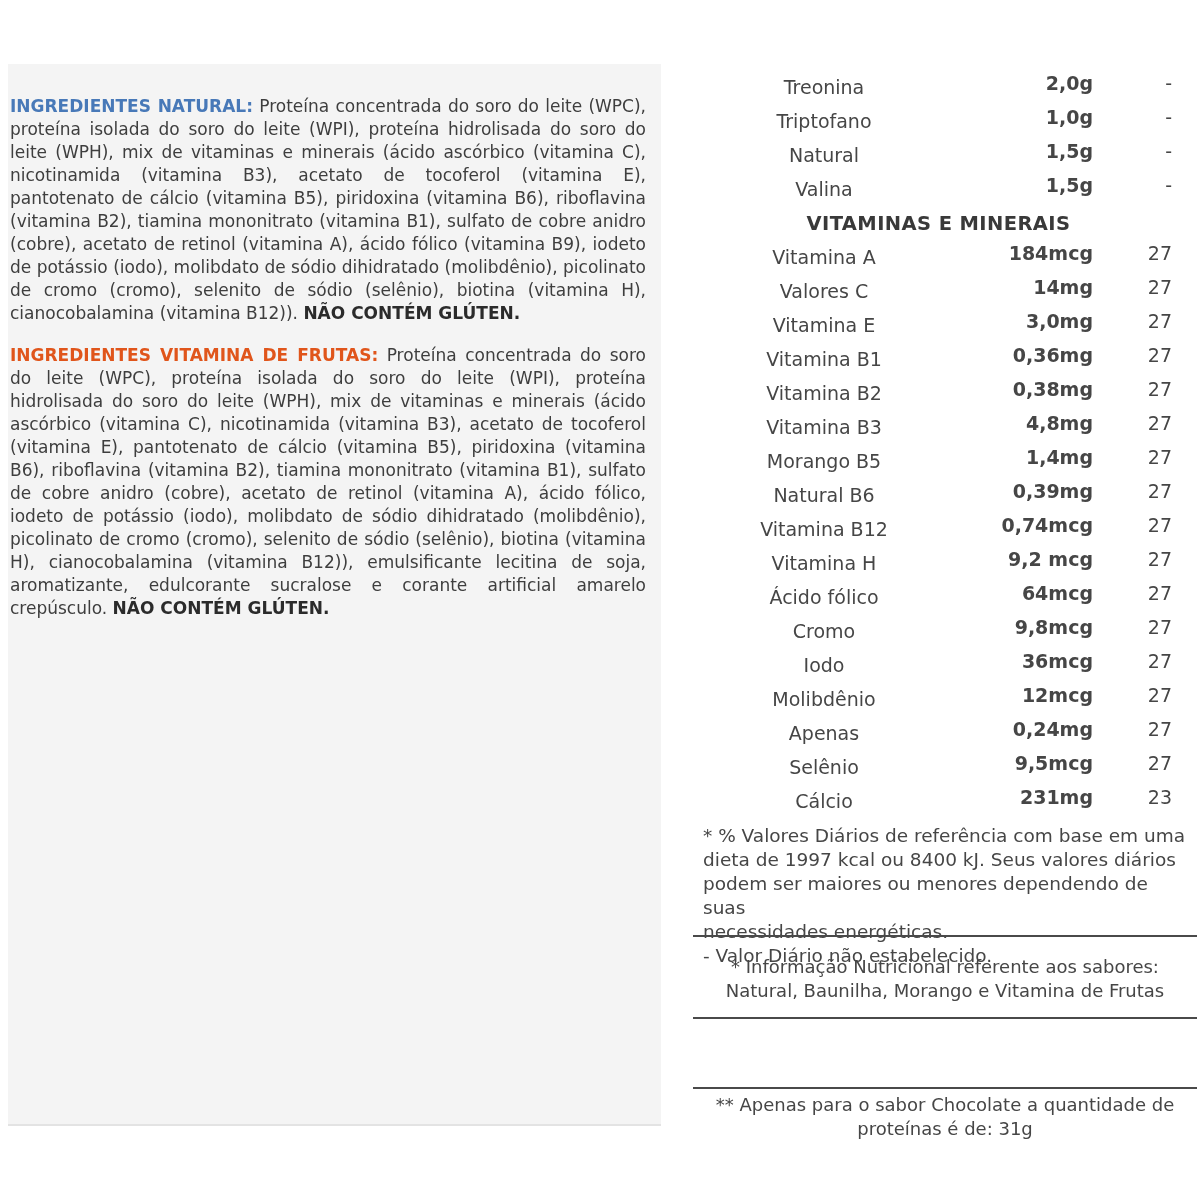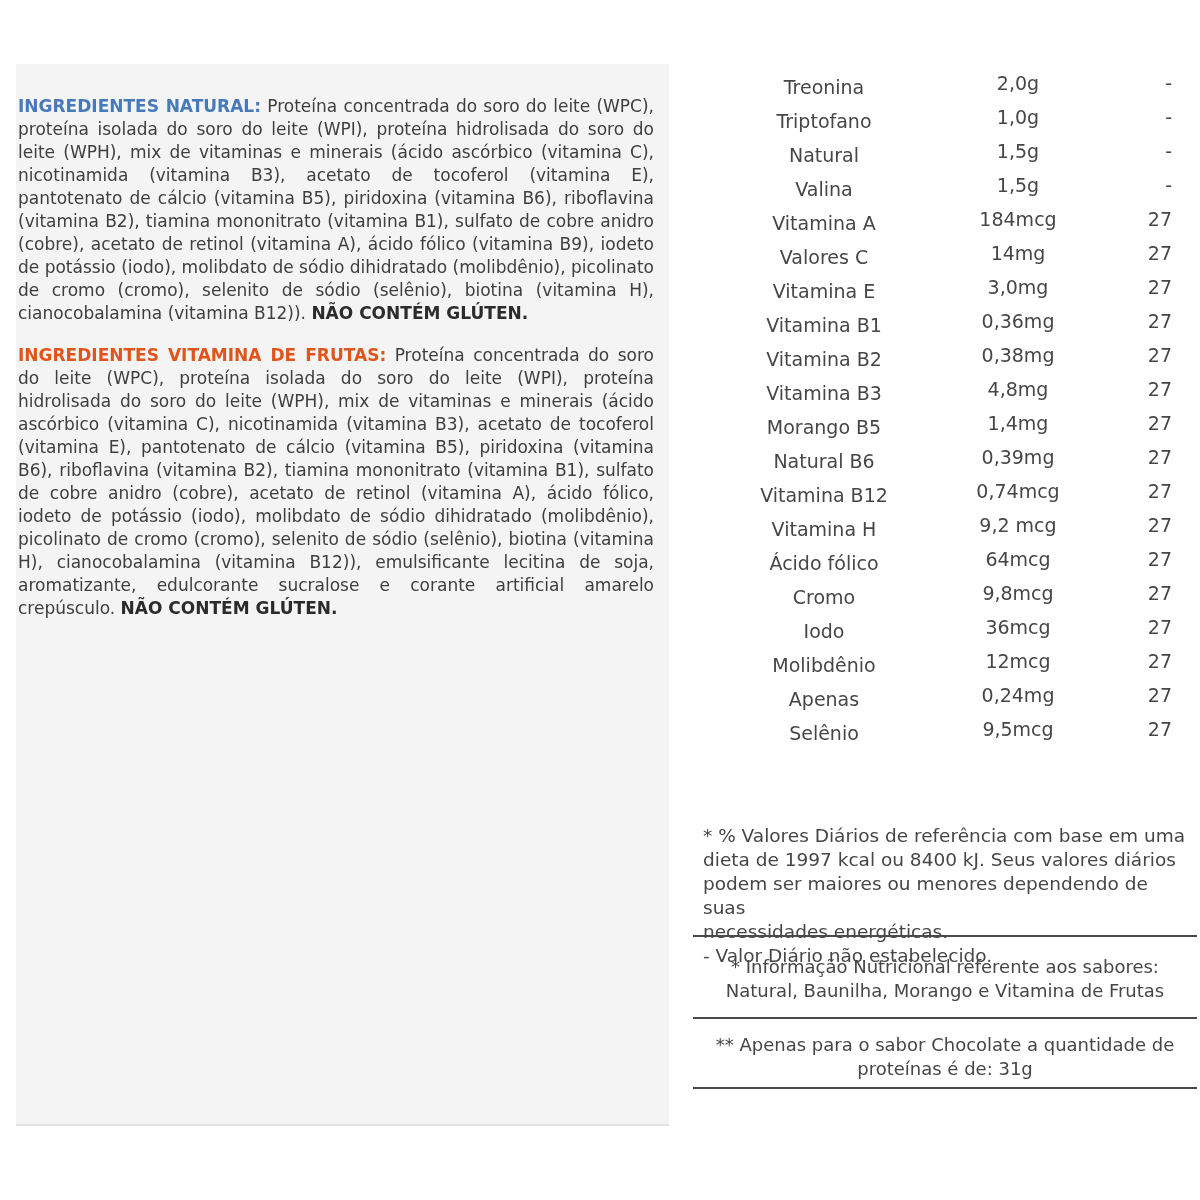--- a/index.html
+++ b/index.html
@@ -12,21 +12,21 @@
     width: 1200px;
     height: 1200px;
     background: #ffffff;
     font-family: "DejaVu Sans", "Liberation Sans", sans-serif;
     overflow: hidden;
   }
 
   
   .ingredients-panel {
     position: absolute;
-    left: 16px;
+    left: 8px;
     top: 64px;
     width: 653px;
     height: 1062px;
     background: #f4f4f4;
     border-bottom: 2px solid #e3e3e3;
     box-sizing: border-box;
     padding: 31px 15px 0 2px;
   }
   .para {
     margin: 0;
@@ -51,23 +51,24 @@
   .trow {
     display: flex;
     height: 34px;
     align-items: center;
     font-size: 19px;
     color: #464646;
   }
   .cell.label { flex: 1; text-align: center; }
   .cell.amount {
     width: 150px;
-    text-align: center;
+    text-align: right;
     position: relative;
     top: -4px;
+    font-weight: bold;
   }
   .cell.dv {
     width: 79px;
     text-align: right;
     position: relative;
     top: -4px;
   }
   .trow.section .cell.label {
     font-weight: bold;
     color: #393939;
@@ -99,21 +100,21 @@
     position: absolute;
     left: 693px;
     width: 504px;
     text-align: center;
     font-size: 18px;
     line-height: 24px;
     color: #464646;
     white-space: pre-line;
   }
   .note.n1 { top: 955px; }
-  .note.n2 { top: 1033px; }
+  .note.n2 { top: 1093px; }
 </style>
 </head>
 <body>
 
 <div class="page">
 
   <section class="ingredients-panel">
     <p class="para">
       <span class="head blue">INGREDIENTES  NATURAL:</span>
       <span>Proteína concentrada do soro do leite (WPC), proteína isolada do soro do leite (WPI), proteína hidrolisada do soro do leite (WPH), mix de vitaminas e minerais (ácido ascórbico (vitamina C), nicotinamida (vitamina B3), acetato de tocoferol (vitamina E), pantotenato de cálcio (vitamina B5), piridoxina (vitamina B6), riboflavina (vitamina B2), tiamina mononitrato (vitamina B1), sulfato de cobre anidro (cobre), acetato de retinol (vitamina A), ácido fólico (vitamina B9), iodeto de potássio (iodo), molibdato de sódio dihidratado (molibdênio), picolinato de cromo (cromo), selenito de sódio (selênio), biotina (vitamina H), cianocobalamina (vitamina B12)).</span>
@@ -140,20 +141,23 @@
       <div class="trow">
         <div class="cell label">Natural</div>
         <div class="cell amount">1,5g</div>
         <div class="cell dv">-</div>
       </div>
       <div class="trow">
         <div class="cell label">Valina</div>
         <div class="cell amount">1,5g</div>
         <div class="cell dv">-</div>
       </div>
+      <div class="trow section">
+        <div class="cell label">VITAMINAS E MINERAIS</div>
+      </div>
       <div class="trow">
         <div class="cell label">Vitamina A</div>
         <div class="cell amount">184mcg</div>
         <div class="cell dv">27</div>
       </div>
       <div class="trow">
         <div class="cell label">Valores C</div>
         <div class="cell amount">14mg</div>
         <div class="cell dv">27</div>
       </div>
@@ -219,20 +223,25 @@
       </div>
       <div class="trow">
         <div class="cell label">Apenas</div>
         <div class="cell amount">0,24mg</div>
         <div class="cell dv">27</div>
       </div>
       <div class="trow">
         <div class="cell label">Selênio</div>
         <div class="cell amount">9,5mcg</div>
         <div class="cell dv">27</div>
+      </div>
+      <div class="trow">
+        <div class="cell label">Cálcio</div>
+        <div class="cell amount">231mg</div>
+        <div class="cell dv">23</div>
       </div>
     </section>
 
   <div class="footnote">* % Valores Diários de referência com base em uma
 dieta de 1997 kcal ou 8400 kJ. Seus valores diários
 podem ser maiores ou menores dependendo de suas
 necessidades energéticas.
 - Valor Diário não estabelecido.</div>
   <div class="rule r1"></div>
   <div class="note n1">* Informação Nutricional referente aos sabores:

